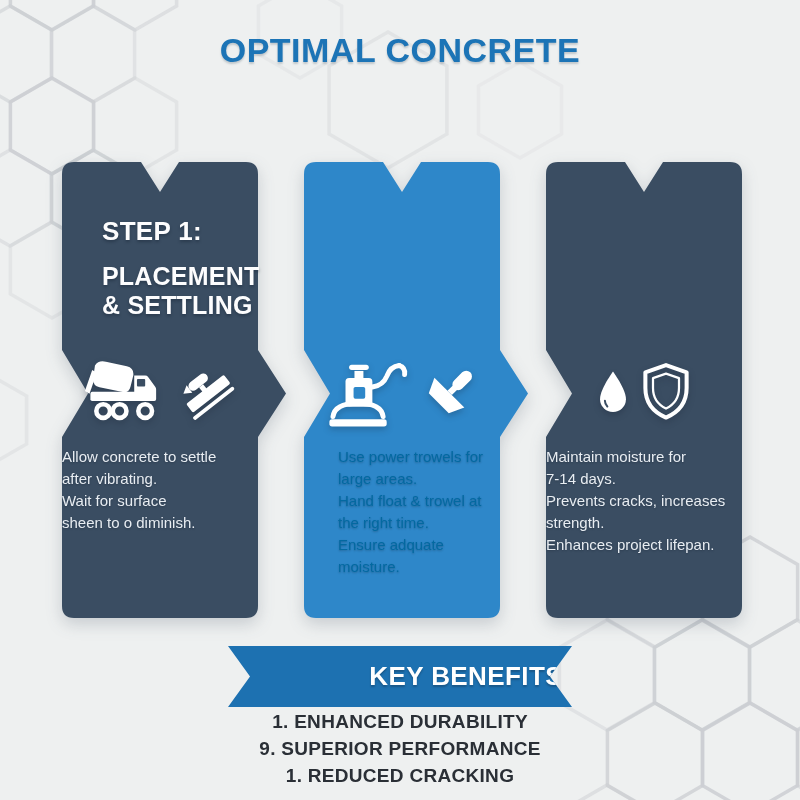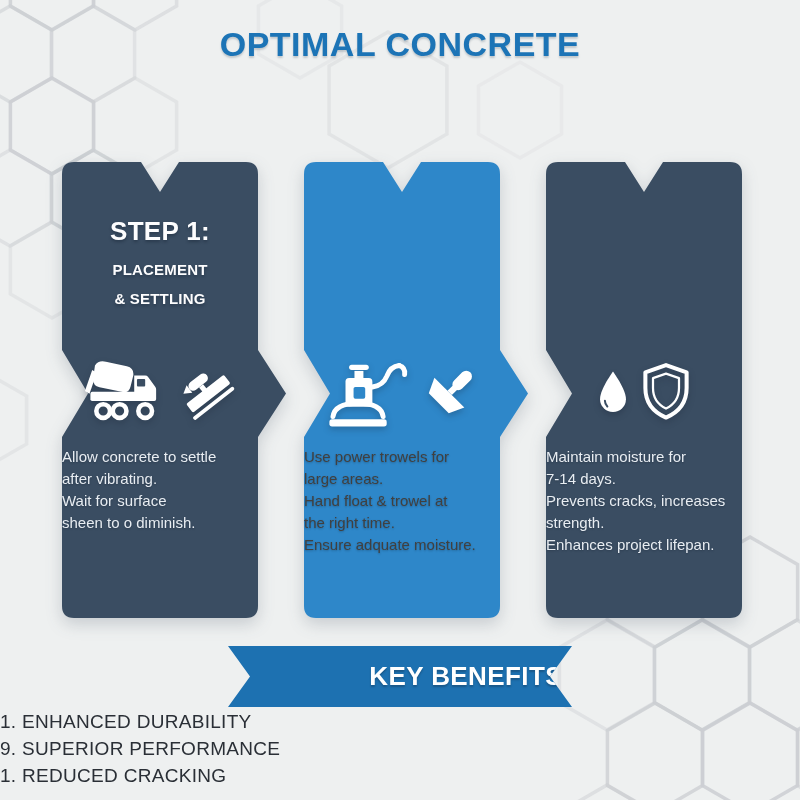--- a/index.html
+++ b/index.html
@@ -4,66 +4,67 @@
 <style>
   html,body{margin:0;padding:0;}
   body{font-family:"Liberation Sans", sans-serif; background:#e7e9ea;}
   .canvas{
     position:relative; width:800px; height:800px; overflow:hidden;
     background:var(--background,#eef0f0);
   }
   .hex-bg{position:absolute; left:0; top:0; z-index:0;}
   
   .title{
-    position:absolute; left:0; top:24px; width:100%; z-index:2;
+    position:absolute; left:0; top:30px; width:100%; z-index:2;
     text-align:center; color:var(--accent-blue,#1c74b6);
     font-weight:bold; font-size:34px; line-height:40px; letter-spacing:.5px;
     text-shadow:0 2px 2px rgba(90,105,120,.30);
   }
   
   .cards{
     position:absolute; left:62px; top:162px; width:680px; height:456px;
     display:flex; justify-content:space-between; z-index:1;
   }
   .card{position:relative; width:196px; height:456px;}
   .card-shape{
     position:absolute; left:0; top:0; height:456px; display:block;
     filter:drop-shadow(0 6px 8px rgba(45,60,80,.20));
   }
   .card-content{position:absolute; left:0; top:0; width:196px; height:456px; z-index:2;}
   .card-head{
-    position:absolute; top:54px; left:0; right:0; text-align:center; color:#fdfdfe;
+    position:absolute; top:54px; left:0; right:0; text-align:left; color:#fdfdfe;
     text-shadow:0 2px 3px rgba(15,25,40,.35);
+    padding-left:40px;
   }
   .step-label{font-size:26px; line-height:30px; font-weight:bold; letter-spacing:.3px;}
-  .step-title{font-size:15px; line-height:29px; font-weight:bold; white-space:pre-line; margin-top:9px; letter-spacing:.2px;}
+  .step-title{font-size:25px; line-height:29px; font-weight:bold; white-space:pre-line; margin-top:16px; letter-spacing:.2px;}
   .card-icons{
     position:absolute; top:180px; left:0; right:0; height:100px;
     display:flex; align-items:center; justify-content:center; gap:10px; color:#ffffff;
   }
   .card-icons svg{filter:drop-shadow(0 3px 3px rgba(15,25,40,.25));}
   .card-body{
     position:absolute; top:284px; left:0; right:0; text-align:left;
     font-size:15px; line-height:22px; white-space:pre-line;
     color:var(--card-text-light,#e8edf2);
     text-shadow:0 1px 2px rgba(15,25,40,.3);
   }
-  .card.blue .card-body{color:#404040;}
+  .card.blue .card-body{color:#0369a1;padding-left:34px;}
   
   .ribbon{
     position:absolute; left:228px; top:646px; width:344px; height:61px; z-index:1;
     background:var(--ribbon-blue,#1d71b1);
     clip-path:polygon(0 0,100% 0,93.6% 50%,100% 100%,0 100%,6.4% 50%);
     display:flex; align-items:center; justify-content:flex-end;
     color:#ffffff; font-size:26px; font-weight:bold; letter-spacing:.4px;
     text-shadow:0 2px 2px rgba(15,25,40,.3);
   }
   .benefits{
-    position:absolute; left:0; top:708px; width:100%; z-index:1; 
-    color:var(--benefits-text,#2a2f36); font-weight:normal; font-size:19px; line-height:27px;
+    position:absolute; left:0; top:708px; width:100%; z-index:1; text-align:center;
+    color:var(--benefits-text,#2a2f36); font-weight:bold; font-size:19px; line-height:27px;
     letter-spacing:.3px;
   }
 </style>
 </head>
 <body>
 
 <div class="canvas">
 
   <svg class="hex-bg" width="800" height="800" viewBox="0 0 800 800" aria-hidden="true">
     <defs>

